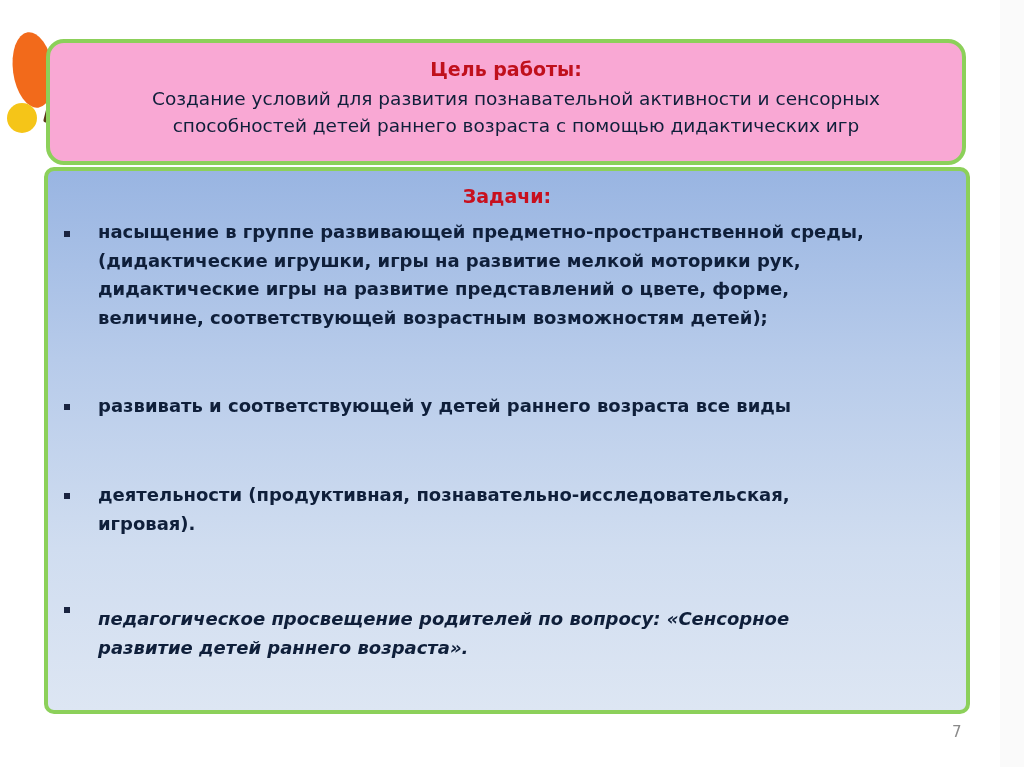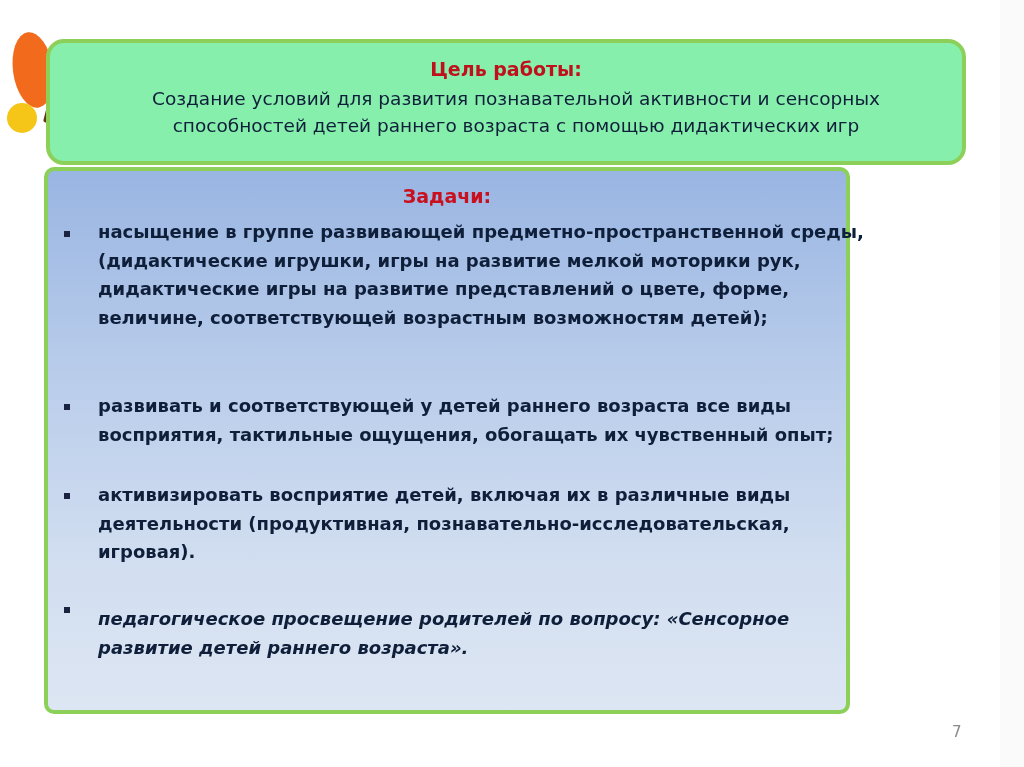--- a/index.html
+++ b/index.html
@@ -5,33 +5,33 @@
   html, body { margin:0; padding:0; }
   body {
     width:1024px; height:767px; position:relative; overflow:hidden;
     background:#ffffff;
     font-family:"DejaVu Sans", sans-serif;
   }
   .right-strip { position:absolute; left:1000px; top:0; width:24px; height:767px; background:#fafafa; }
   .logo { position:absolute; left:0; top:20px; width:140px; height:130px; }
   .goal-box {
     position:absolute; left:46px; top:39px; width:920px; height:126px;
-    border:4px solid #8cd05a; border-radius:18px; background:#86efac;
+    border:4px solid #8cd05a; border-radius:18px; background:#f9a8d4;
     box-sizing:border-box;
   }
   .goal-title {
     position:absolute; left:0; right:0; top:15px; text-align:center;
     color:#c0101c; font-weight:bold; font-size:19px;
   }
   .goal-text {
     position:absolute; left:40px; right:20px; top:42px; text-align:center;
     color:#0f1f3a; font-weight:normal; font-size:18.5px; line-height:27px;
   }
   .tasks-box {
-    position:absolute; left:44px; top:167px; width:806px; height:547px;
+    position:absolute; left:44px; top:167px; width:926px; height:547px;
     border:4px solid #8cd05a; border-radius:10px;
     background:linear-gradient(to bottom, #99b5e2 0%, #b7cbea 35%, #d0ddf0 70%, #dde6f3 100%);
     box-sizing:border-box;
   }
   .tasks-title {
     position:absolute; left:0; right:0; top:14px; text-align:center;
     color:#c8101e; font-weight:bold; font-size:19px;
   }
   .task {
     position:absolute; left:50px; width:840px;
@@ -75,28 +75,26 @@
       <div>(дидактические игрушки, игры на развитие мелкой моторики рук,</div>
       <div>дидактические игры на развитие представлений о цвете, форме,</div>
       <div>величине, соответствующей возрастным возможностям детей);</div>
     </div>
   </div>
 
   <div>
     <span class="bullet" style="top:233px;"></span>
     <div class="task" style="top:221px;">
       <div>развивать и соответствующей у детей раннего возраста все виды</div>
-      <div>восприятия, тактильные ощущения,  обогащать их чувственный опыт;</div>
     </div>
   </div>
 
   <div>
     <span class="bullet" style="top:322px;"></span>
     <div class="task" style="top:310px;">
-      <div>активизировать восприятие детей, включая их в различные виды</div>
       <div>деятельности (продуктивная, познавательно-исследовательская,</div>
       <div>игровая).</div>
     </div>
   </div>
 
   <div>
     <span class="bullet" style="top:436px;"></span>
     <div class="task" style="top:434px;font-style:italic;">
       <div>педагогическое просвещение родителей по вопросу: «Сенсорное</div>
       <div>развитие детей раннего возраста».</div>

